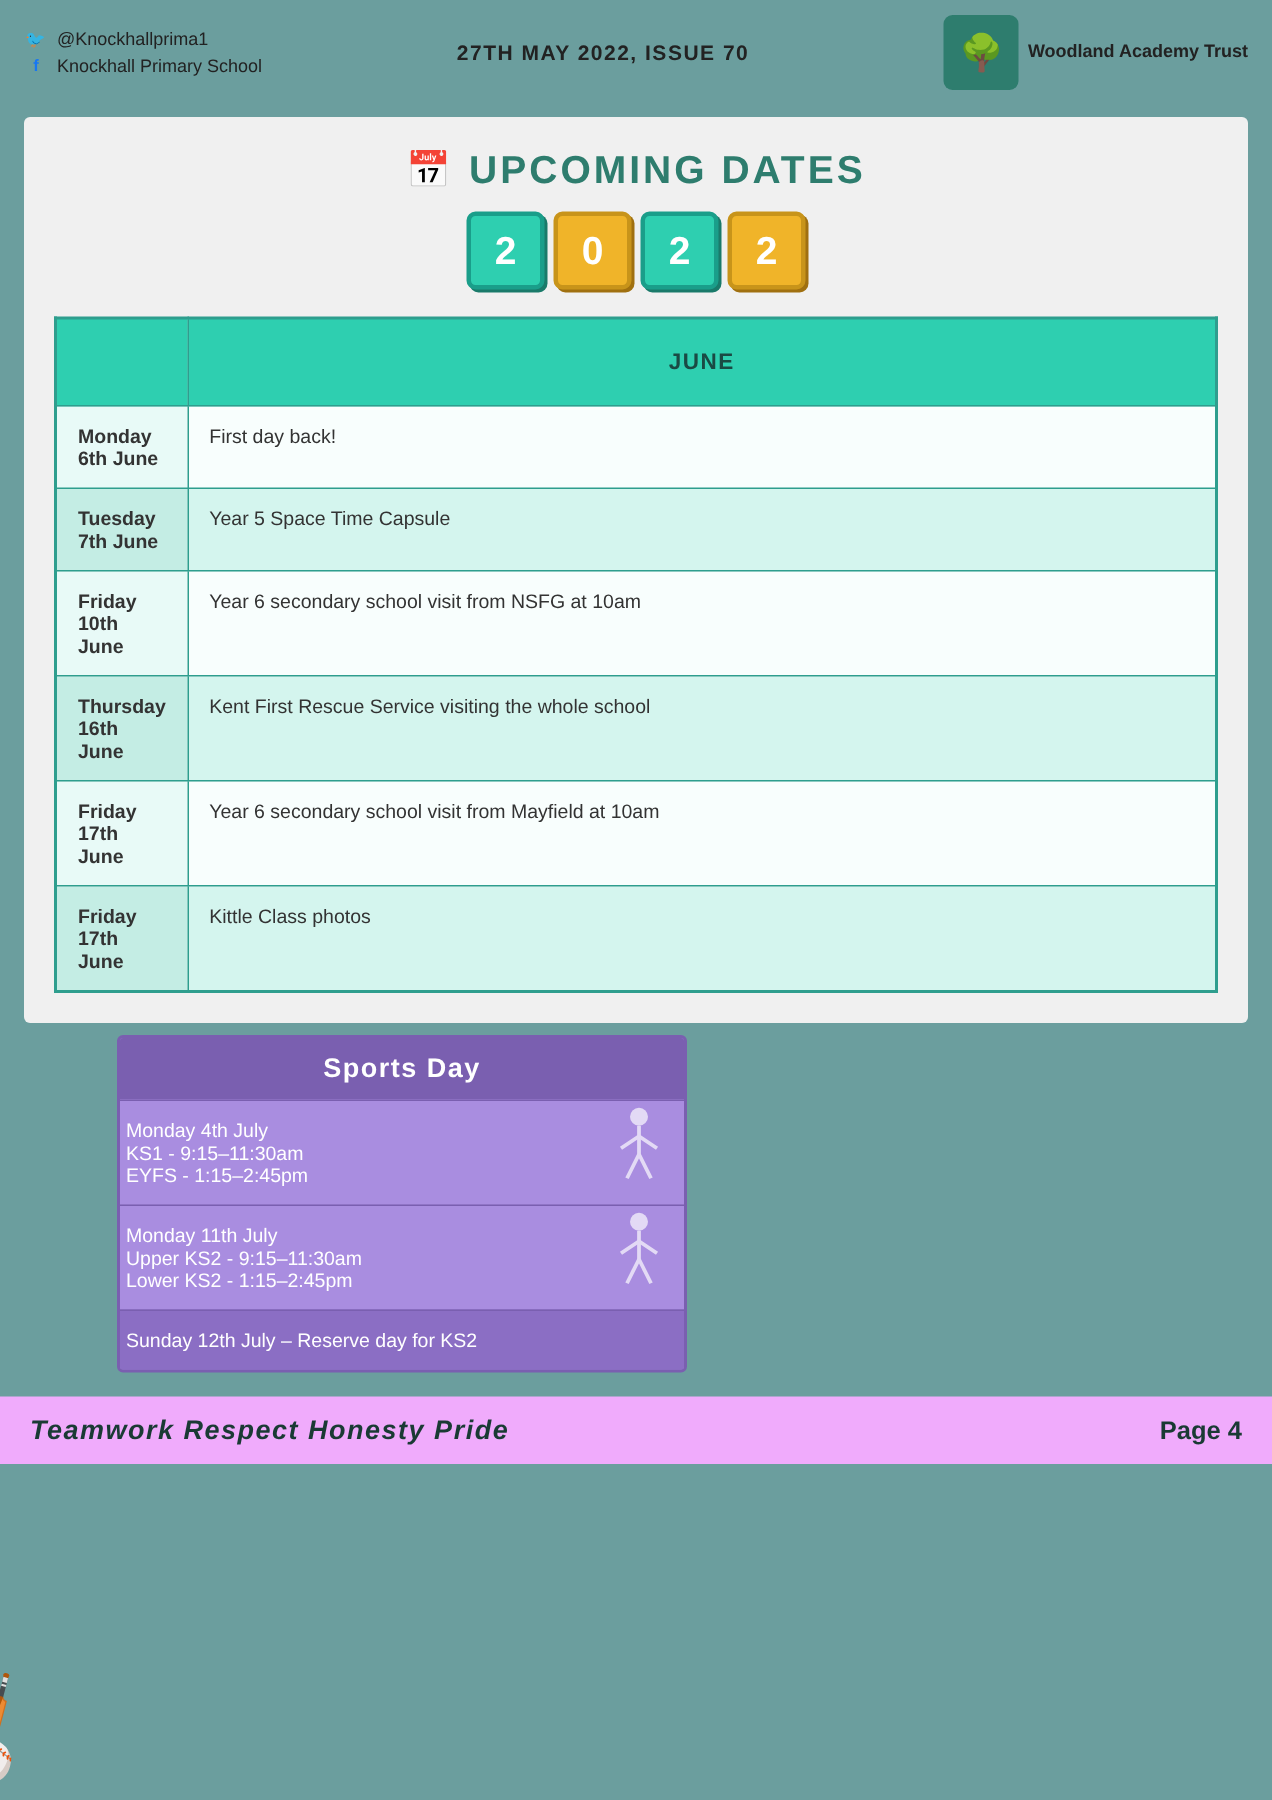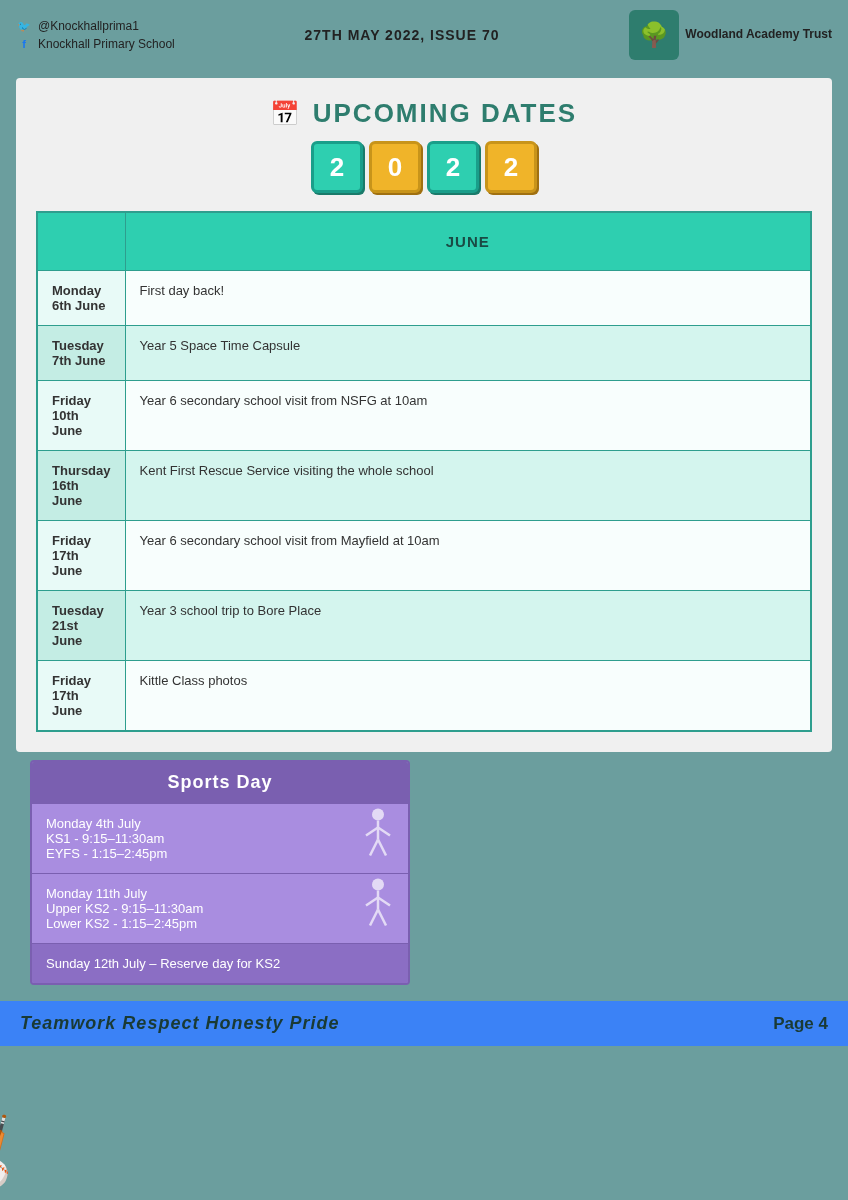--- a/index.html
+++ b/index.html
@@ -174,21 +174,21 @@
     .sports-header {
       background: #7a5fb0;
       text-align: center;
       padding: 10px;
       font-size: 18px;
       font-weight: bold;
       color: white;
       letter-spacing: 1px;
     }
     .sports-row {
-      padding: 12px 14px;
+      padding: 12px 4px;
       border-top: 1px solid #7a5fb0;
       font-size: 13px;
       color: white;
       position: relative;
     }
     .sports-row.light {
       background: #a98de0;
     }
     .sports-row.dark {
       background: #8b6ec4;
@@ -214,21 +214,21 @@
       display: block;
     }
     .ball-icon {
       font-size: 28px;
       display: block;
       margin-top: -5px;
     }
 
     
     .footer {
-      background: #3b82f6;
+      background: #f0abfc;
       padding: 12px 20px;
       display: flex;
       align-items: center;
       justify-content: space-between;
     }
     .footer-values {
       font-size: 18px;
       font-style: italic;
       color: #1a3a34;
       font-weight: bold;
@@ -237,20 +237,21 @@
     .footer-page {
       font-size: 17px;
       color: #1a3a34;
       font-weight: bold;
     }
 
     .sports-wrapper {
       display: flex;
       align-items: flex-end;
       padding: 0 16px 16px 30px;
+      margin-left: 48px;
     }
   </style>
 </head>
 <body>
 
 <div class="header">
   <div class="header-left">
     <div class="header-social">
       <span class="twitter-icon">🐦</span>
       <span>@Knockhallprima1</span>
@@ -303,24 +304,20 @@
           <td class="date-cell">Friday 10th June</td>
           <td class="event-cell">Year 6 secondary school visit from NSFG at 10am</td>
         </tr>
         <tr>
           <td class="date-cell">Thursday 16th June</td>
           <td class="event-cell">Kent First Rescue Service visiting the whole school</td>
         </tr>
         <tr>
           <td class="date-cell">Friday 17th June</td>
           <td class="event-cell">Year 6 secondary school visit from Mayfield at 10am</td>
-        </tr>
-        <tr>
-          <td class="date-cell">Tuesday 21st June</td>
-          <td class="event-cell">Year 3 school trip to Bore Place</td>
         </tr>
         <tr>
           <td class="date-cell">Friday 17th June</td>
           <td class="event-cell">Kittle Class photos</td>
         </tr>
       </tbody>
   </table>
 
 </div>
 

